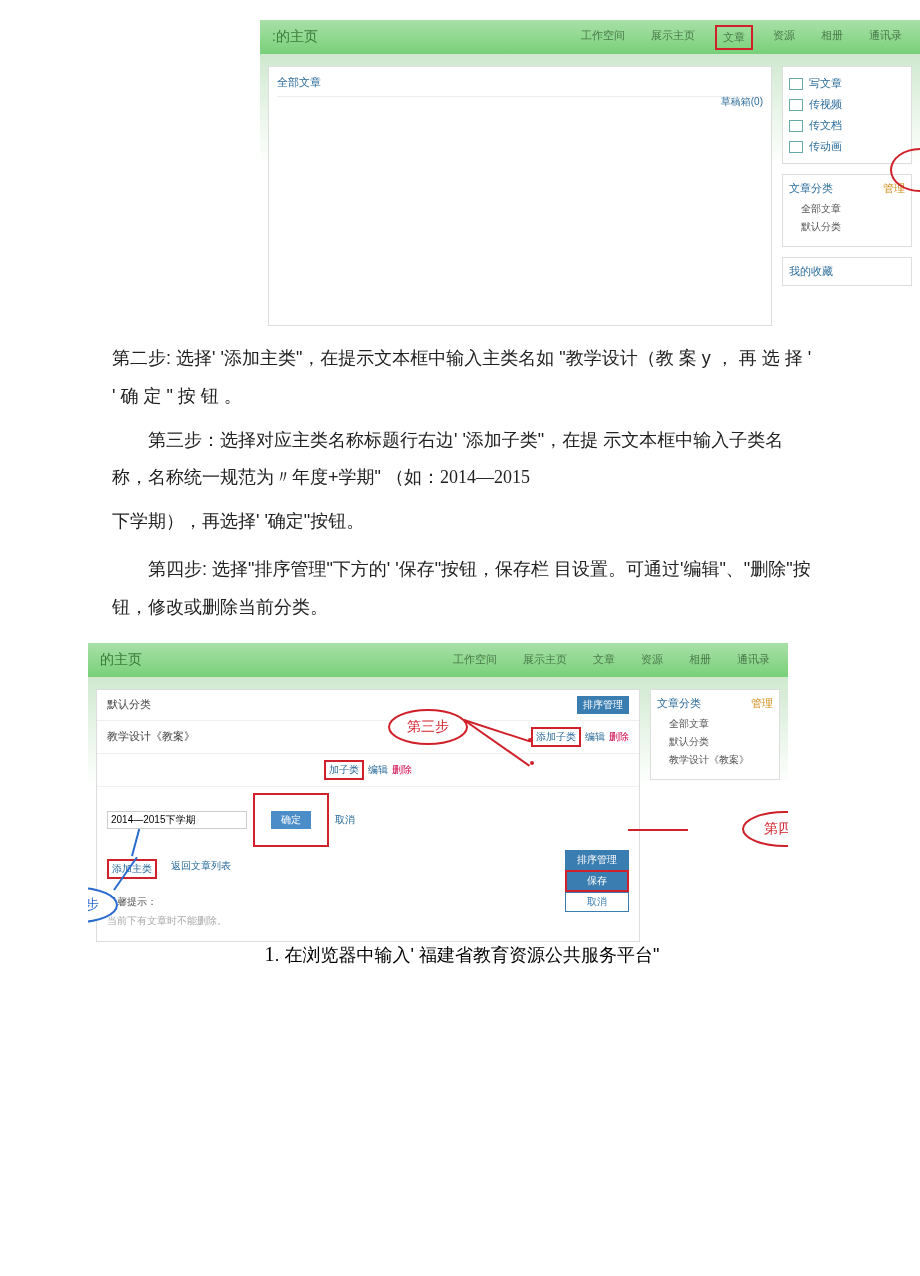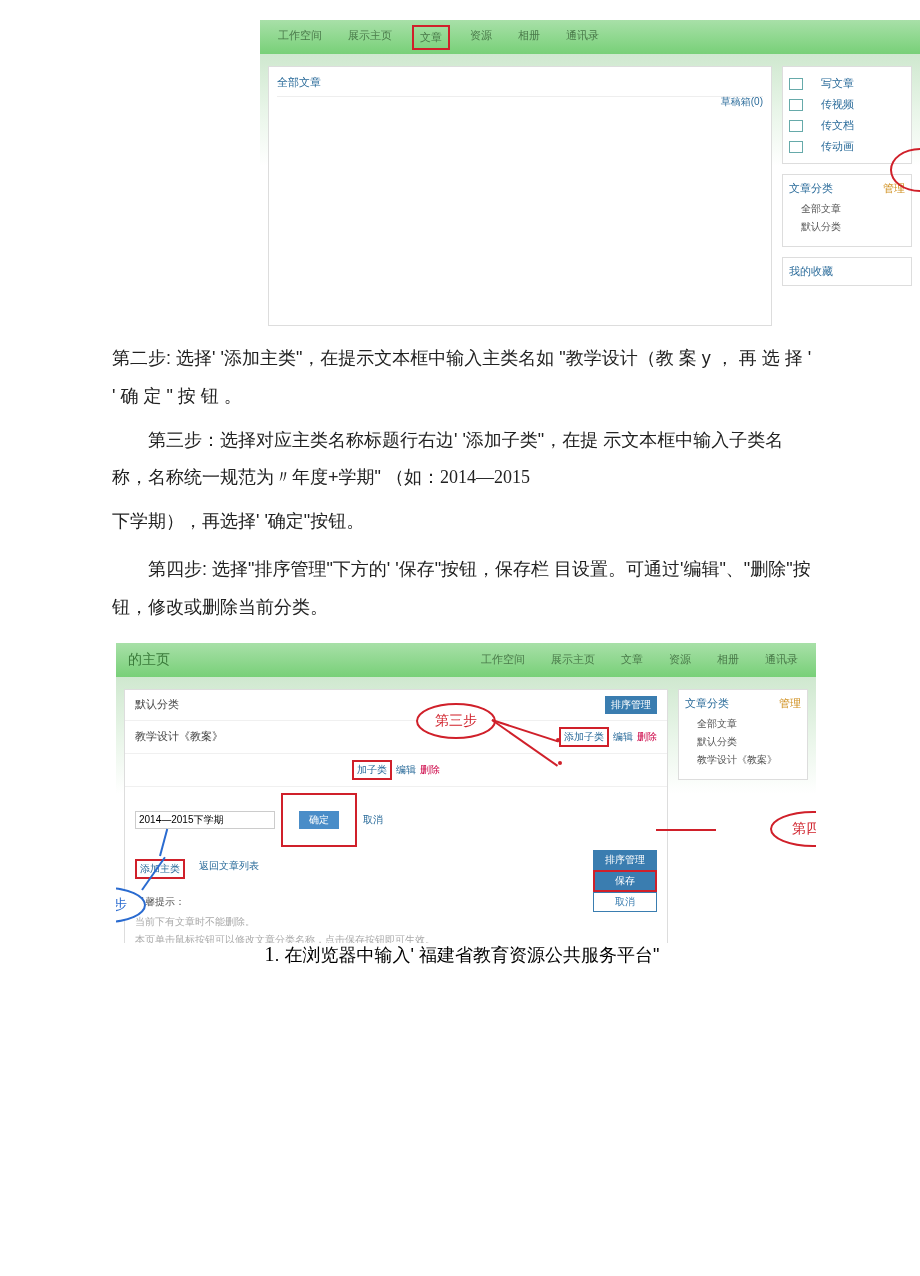--- a/index.html
+++ b/index.html
@@ -8,21 +8,21 @@
   .screenshot-wrap { margin-left: 260px; width: 660px; position: relative; overflow: hidden; }
   .green-header { background: linear-gradient(180deg, #a8e0a8, #78d078); height: 34px; display: flex; align-items: center; padding: 0 12px; font-size: 13px; color: #2a6b2a; }
   .green-header .title { flex: 1; font-size: 14px; color: #3a7a3a; }
   .nav { display: flex; gap: 14px; font-size: 11px; color: #4a7a4a; text-align: center; }
   .nav .item { padding: 3px 6px; }
   .nav .item.active { border: 2px solid #d0202a; color: #4a7a4a; }
   .green-body { background: linear-gradient(180deg, #cfe8cf 0%, #e8f5e8 20%, #ffffff 40%); display: flex; min-height: 280px; padding: 12px 8px 8px 8px; gap: 10px; }
   .main-col { flex: 1; background: #fff; border: 1px solid #ddd; padding: 8px; font-size: 11px; color: #2a6b9a; position: relative; }
   .side-col { width: 130px; font-size: 11px; }
   .side-block { background: #fff; border: 1px solid #ddd; margin-bottom: 10px; padding: 6px; }
-  .side-row { display: flex; align-items: center; gap: 18px; padding: 3px 0; color: #2a6b9a; }
+  .side-row { display: flex; align-items: center; gap: 6px; padding: 3px 0; color: #2a6b9a; }
   .icon-sq { width: 14px; height: 12px; border: 1px solid #6aa; display: inline-block; }
   .search-row { display: flex; gap: 2px; }
   .search-row input { flex: 1; height: 18px; border: 1px solid #ccc; font-size: 10px; padding: 0 2px; }
   .cat-head { display: flex; justify-content: space-between; color: #2a6b9a; }
   .cat-list { padding: 4px 0; color: #555; }
   .cat-list div { padding: 2px 0 2px 12px; font-size: 10px; }
   .draft { color: #2a6b9a; font-size: 10px; position: absolute; right: 8px; top: 28px; }
   .main-top { color: #2a6b9a; font-size: 11px; border-bottom: 1px solid #eee; padding-bottom: 6px; margin-bottom: 6px; }
   .main-empty { color: #aaa; font-size: 11px; }
   
@@ -40,21 +40,21 @@
   .row-line .rl-right { display: flex; gap: 4px; font-size: 10px; align-items: center; }
   .row-line .rl-right a { color: #2a6b9a; }
   .sort-box { background: #3a7db0; color: #fff; font-size: 10px; padding: 2px 6px; }
   .red-box { border: 2px solid #d0202a; display: inline-block; padding: 1px 3px; }
   .input-row { display: flex; align-items: center; gap: 6px; padding: 6px 10px; }
   .input-row input { width: 140px; height: 18px; border: 1px solid #ccc; font-size: 10px; padding: 0 3px; }
   .blue-btn { background: #4a8dc8; color: #fff; font-size: 10px; padding: 2px 10px; border: none; }
   .blue-link { color: #2a6b9a; font-size: 10px; }
   .tips { padding: 10px; font-size: 10px; color: #888; }
   .tips .t-head { color: #555; margin-bottom: 4px; }
-  .tips .t-line { line-height: 1.8; color: #aaa; }
+  .tips .t-line { line-height: 1.8; color: #aaa; font-family: Liberation Mono, monospace; }
   .sort-panel { background: #3a7db0; color: #fff; width: 64px; font-size: 10px; text-align: center; }
   .sort-panel .sp-head { padding: 3px 0; }
   .sort-panel .sp-save { padding: 2px 16px; }
   .sort-panel .sp-cancel { background: #fff; color: #3a7db0; padding: 2px 0; border: 1px solid #3a7db0; }
   .callout-ell { position: absolute; border: 2px solid #d0202a; border-radius: 50%; color: #d0202a; font-size: 14px; display: flex; align-items: center; justify-content: center; background: #fff; }
   .callout-ell.blue { border-color: #2a6bd0; color: #2a6bd0; }
   .line-red { position: absolute; background: #d0202a; height: 2px; transform-origin: left center; }
   .line-blue { position: absolute; background: #2a6bd0; height: 2px; transform-origin: left center; }
   
   .heading2 { text-align: center; font-size: 26px; font-weight: 700; margin: 26px 0 8px 0; font-family: SimSun, serif; }
@@ -64,20 +64,21 @@
   
   .red-dot { position:absolute; width:4px; height:4px; background:#d0202a; border-radius:50%; }
 </style>
 </head>
 <body>
 
 <div class="page">
 
   <div class="screenshot-wrap" style="height:310px;">
     <div class="green-header">
+      <div class="title">:的主页</div>
       <div class="nav">
         <div class="item">工作空间</div>
         <div class="item">展示主页</div>
         <div class="item active">文章</div>
         <div class="item">资源</div>
         <div class="item">相册</div>
         <div class="item">通讯录</div>
       </div>
     </div>
     <div class="green-body">
@@ -125,21 +126,21 @@
 
   <div class="para-block">
     <div class="p"><span>第二步: 选择' '添加主类"，在提示文本框中输入主类名如 "教学设计（教 案 y ， 再 选 择 ' ' 确 定 " 按 钮 。</span></div>
     <div class="p indent">
       <span>第三步：选择对应主类名称标题行右边' '添加子类"，在提 示文本框中输入子类名称，名称统一规范为〃年度+学期" （如：</span><span class="big">2014—2015</span>
     </div>
     <div class="p">下学期），再选择' '确定"按钮。</div>
     <div class="p indent" style="margin-top:10px;">第四步: 选择"排序管理"下方的' '保存"按钮，保存栏 目设置。可通过'编辑"、"删除"按钮，修改或删除当前分类。</div>
   </div>
 
-  <div class="screenshot-wrap ss2" style="width:700px;margin-left:116px;height:300px;">
+  <div class="screenshot-wrap ss2" style="width:700px;margin-left:88px;height:300px;">
     <div class="green-header">
       <div class="title">的主页</div>
       <div class="nav">
         <div class="item">工作空间</div>
         <div class="item">展示主页</div>
         <div class="item">文章</div>
         <div class="item">资源</div>
         <div class="item">相册</div>
         <div class="item">通讯录</div>
       </div>
@@ -172,21 +173,20 @@
           <span class="red-box" style="padding:16px;"><button class="blue-btn">确定</button></span>
           <span class="blue-link">取消</span>
         </div>
         <div style="padding:6px 10px;display:flex;gap:14px;">
           <span class="red-box"><span class="blue-link">添加主类</span></span>
           <span class="blue-link">返回文章列表</span>
         </div>
         <div class="tips">
           <div class="t-head">温馨提示：</div>
           <div class="t-line">当前下有文章时不能删除。</div>
-          <div class="t-line">本页单击鼠标按钮可以修改文章分类名称，点击保存按钮即可生效。</div>
 
         </div>
 
         <div style="position:absolute;right:10px;top:160px;">
           <div class="sort-panel">
             <div class="sp-head">排序管理</div>
             <div class="red-box" style="display:block;padding:0;border-width:2px;">
                 <div class="sp-save">保存</div>
               </div>
             <div class="sp-cancel">取消</div>
@@ -201,21 +201,21 @@
           </div>
           <div class="cat-list">
             <div>全部文章</div>
             <div>默认分类</div>
             <div>教学设计《教案》</div>
           </div>
         </div>
       </div>
     </div>
 
-    <div class="callout-ell" style="left:300px;top:60px;width:80px;height:36px;">
+    <div class="callout-ell" style="left:300px;top:66px;width:80px;height:36px;">
         <span>第三步</span>
       </div>
     <div class="line-red" style="left:376px;top:76px;width:70px;transform:rotate(18deg);"></div>
     <div class="line-red" style="left:376px;top:76px;width:80px;transform:rotate(35deg);"></div>
     <div class="red-dot" style="left:440px;top:95px;"></div>
     <div class="red-dot" style="left:442px;top:118px;"></div>
 
     <div class="callout-ell" style="right:-40px;top:168px;width:86px;height:36px;">
         <span>第四步</span>
       </div>

